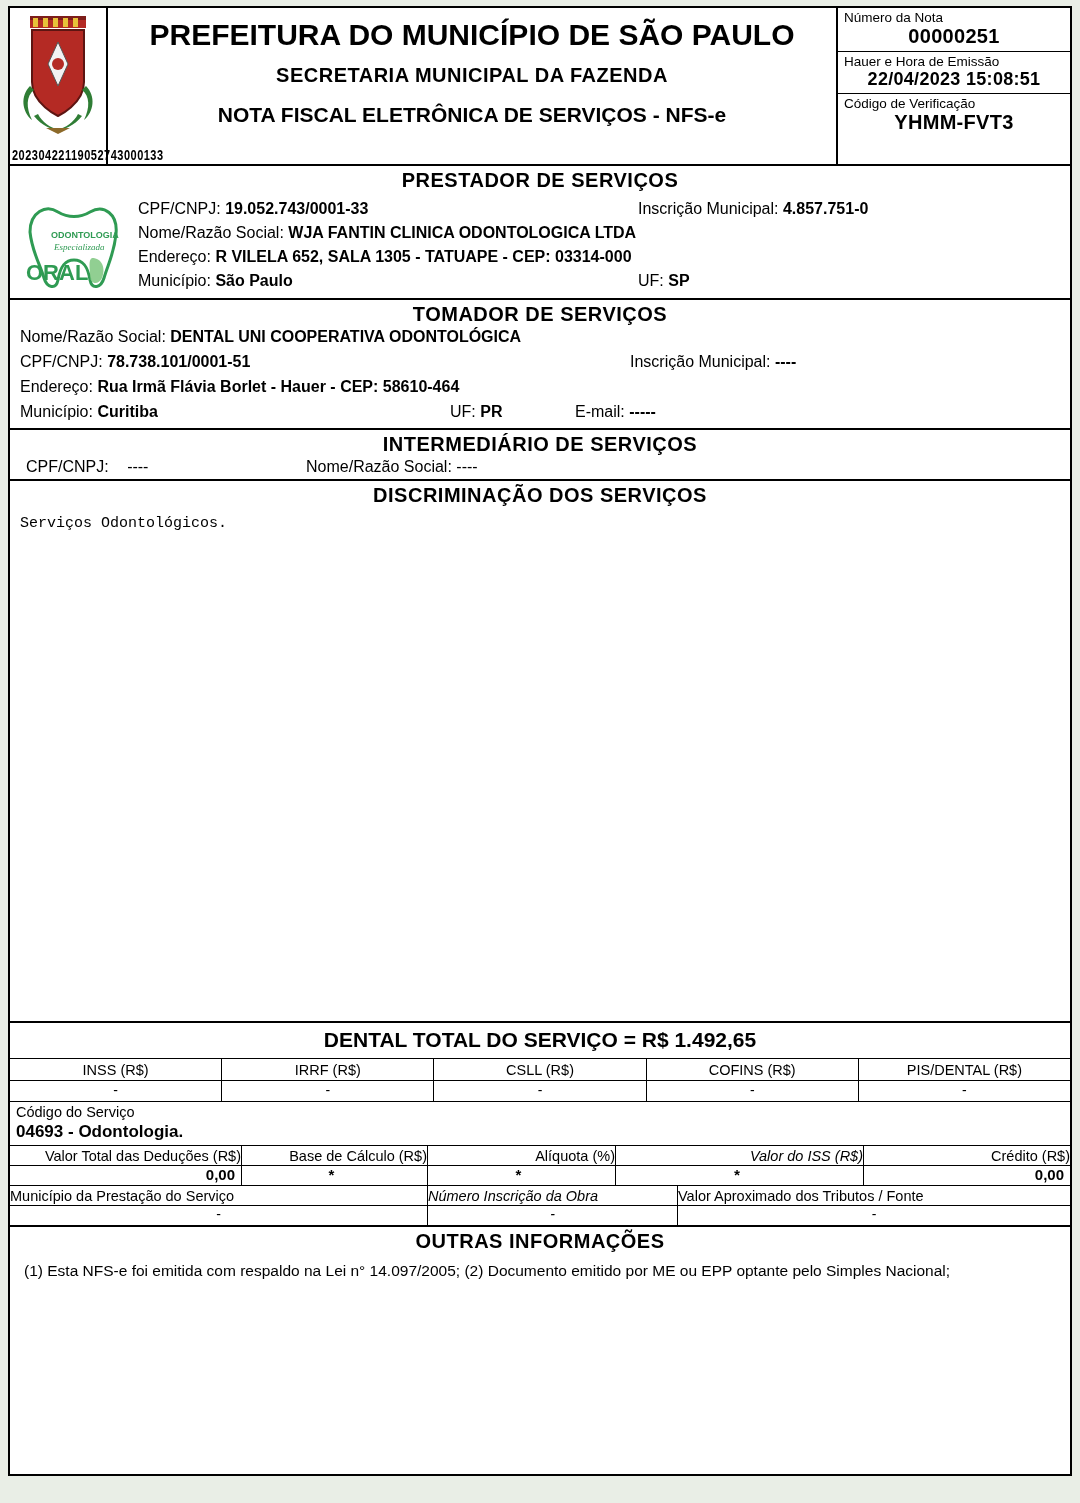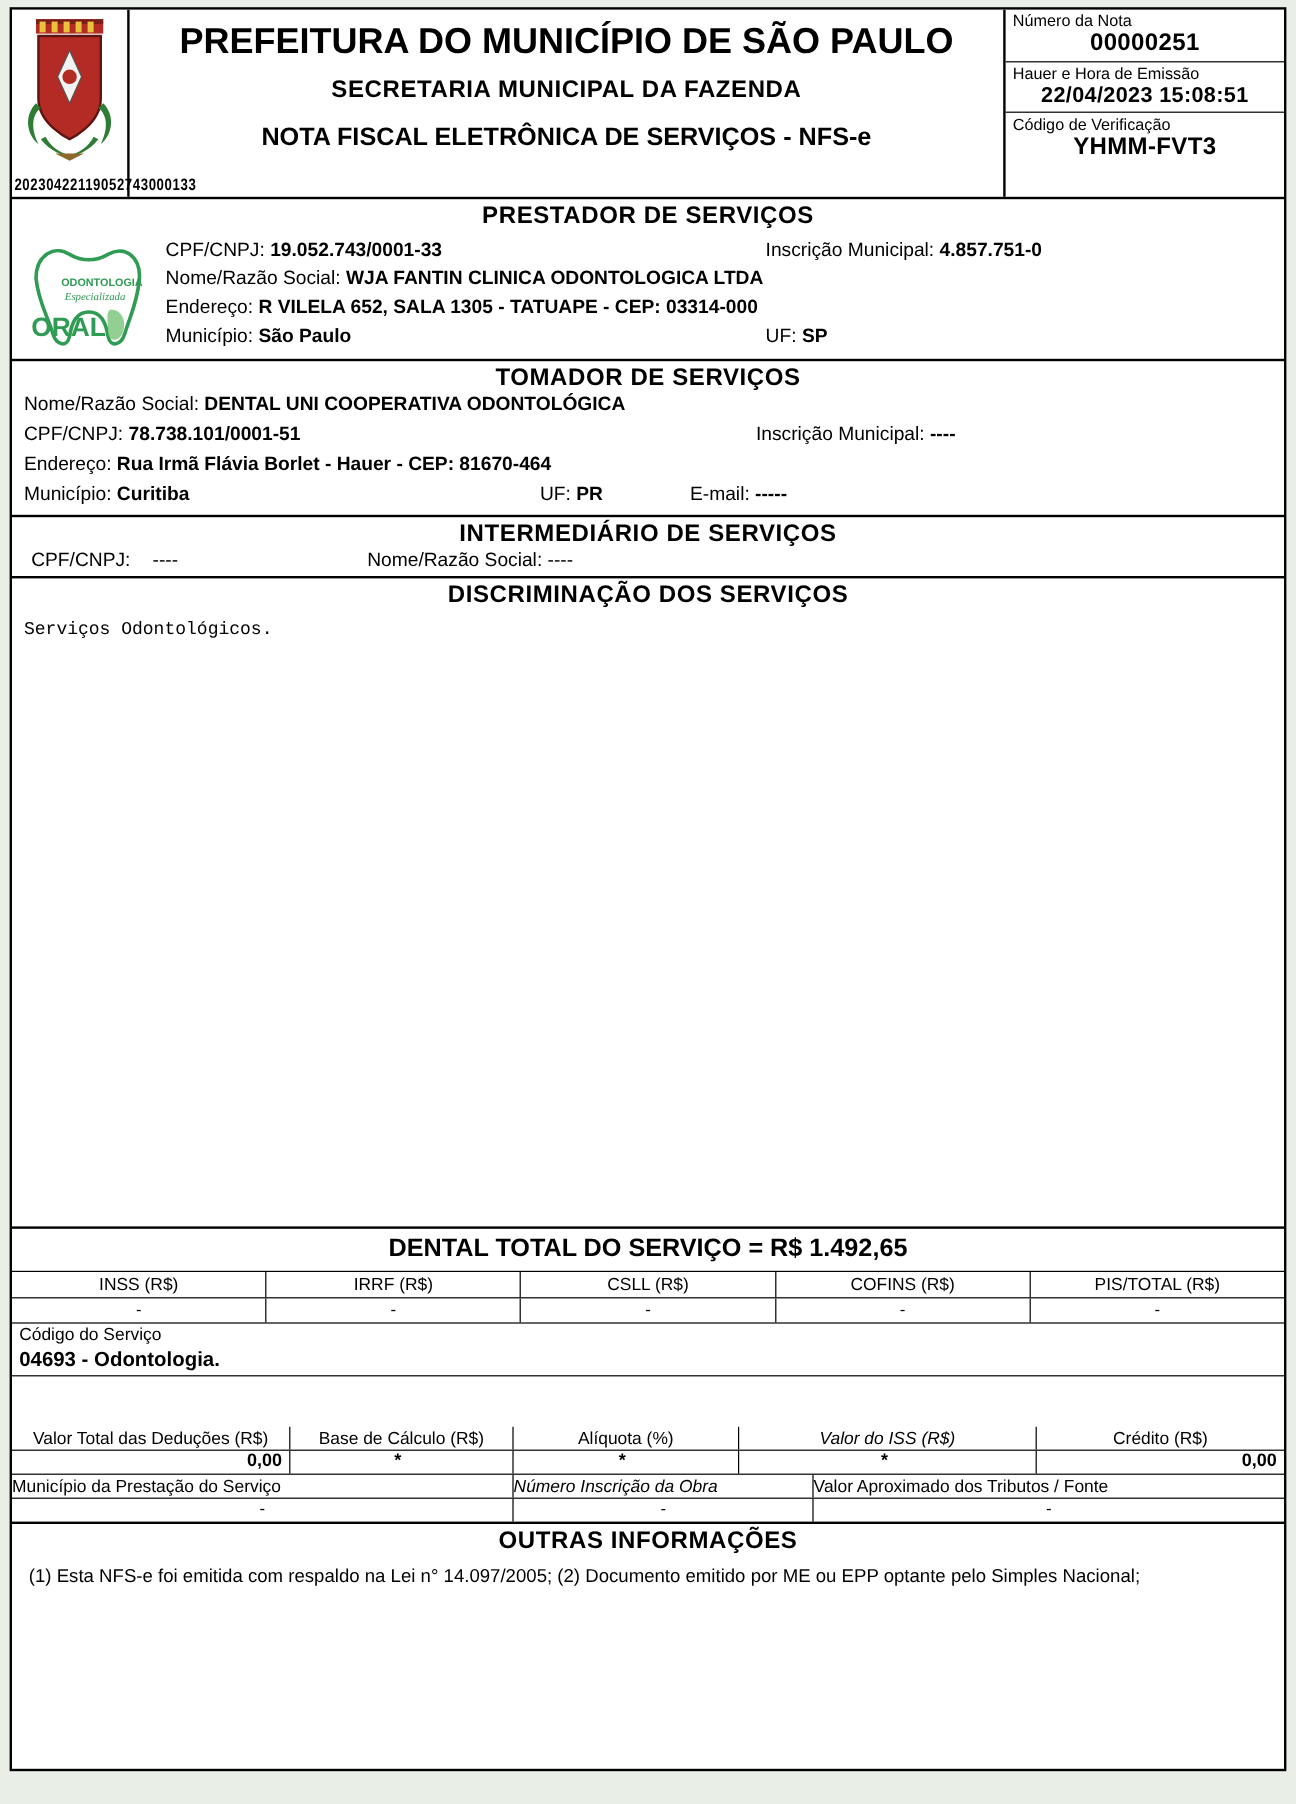--- a/index.html
+++ b/index.html
@@ -150,26 +150,25 @@
     box-sizing: border-box;
   }
   .tax-vals > div:last-child { border-right: none; }
 
   .cod-serv { padding: 2px 6px 3px 6px; }
   .cod-serv .lab { font-size: 14.5px; }
   .cod-serv .val { font-size: 17px; font-weight: bold; margin-top: 2px; }
 
   .ded-head { display: flex; }
   .ded-head > div {
-    text-align: center;
+    text-align: right;
     font-size: 14.5px;
     padding: 2px 0 1px 0;
     border-right: 1px solid #000;
     box-sizing: border-box;
-    margin-top: 42px;
   }
   .ded-head > div:last-child { border-right: none; }
   .ded-vals { display: flex; }
   .ded-vals > div {
     font-size: 15px;
     font-weight: bold;
     padding: 0 6px 2px 0;
     border-right: 1px solid #000;
     box-sizing: border-box;
     text-align: right;
@@ -327,21 +326,21 @@
           <span class="lab">CPF/CNPJ:</span>
           <span class="val">78.738.101/0001-51</span>
         </div>
         <div>
           <span class="lab">Inscrição Municipal:</span>
           <span class="val">----</span>
         </div>
       </div>
       <div class="fl">
         <span class="lab">Endereço:</span>
-        <span class="val">Rua Irmã Flávia Borlet - Hauer - CEP: 81670-464</span>
+        <span class="val">Rua Irmã Flávia Borlet - Hauer - CEP: 58610-464</span>
       </div>
       <div class="fl tom-row">
         <div style="width:430px">
           <span class="lab">Município:</span>
           <span class="val">Curitiba</span>
         </div>
         <div style="width:125px">
           <span class="lab">UF:</span>
           <span class="val">PR</span>
         </div>
@@ -375,21 +374,21 @@
   <div class="bb1">
     <div class="total">DENTAL TOTAL DO SERVIÇO = R$ 1.492,65</div>
   </div>
 
   <div class="bb1">
     <div class="tax-head">
       <div>INSS (R$)</div>
       <div>IRRF (R$)</div>
       <div>CSLL (R$)</div>
       <div>COFINS (R$)</div>
-      <div>PIS/TOTAL (R$)</div>
+      <div>PIS/DENTAL (R$)</div>
     </div>
   </div>
   <div class="bb1">
     <div class="tax-vals">
       <div>-</div>
       <div>-</div>
       <div>-</div>
       <div>-</div>
       <div>-</div>
     </div>

